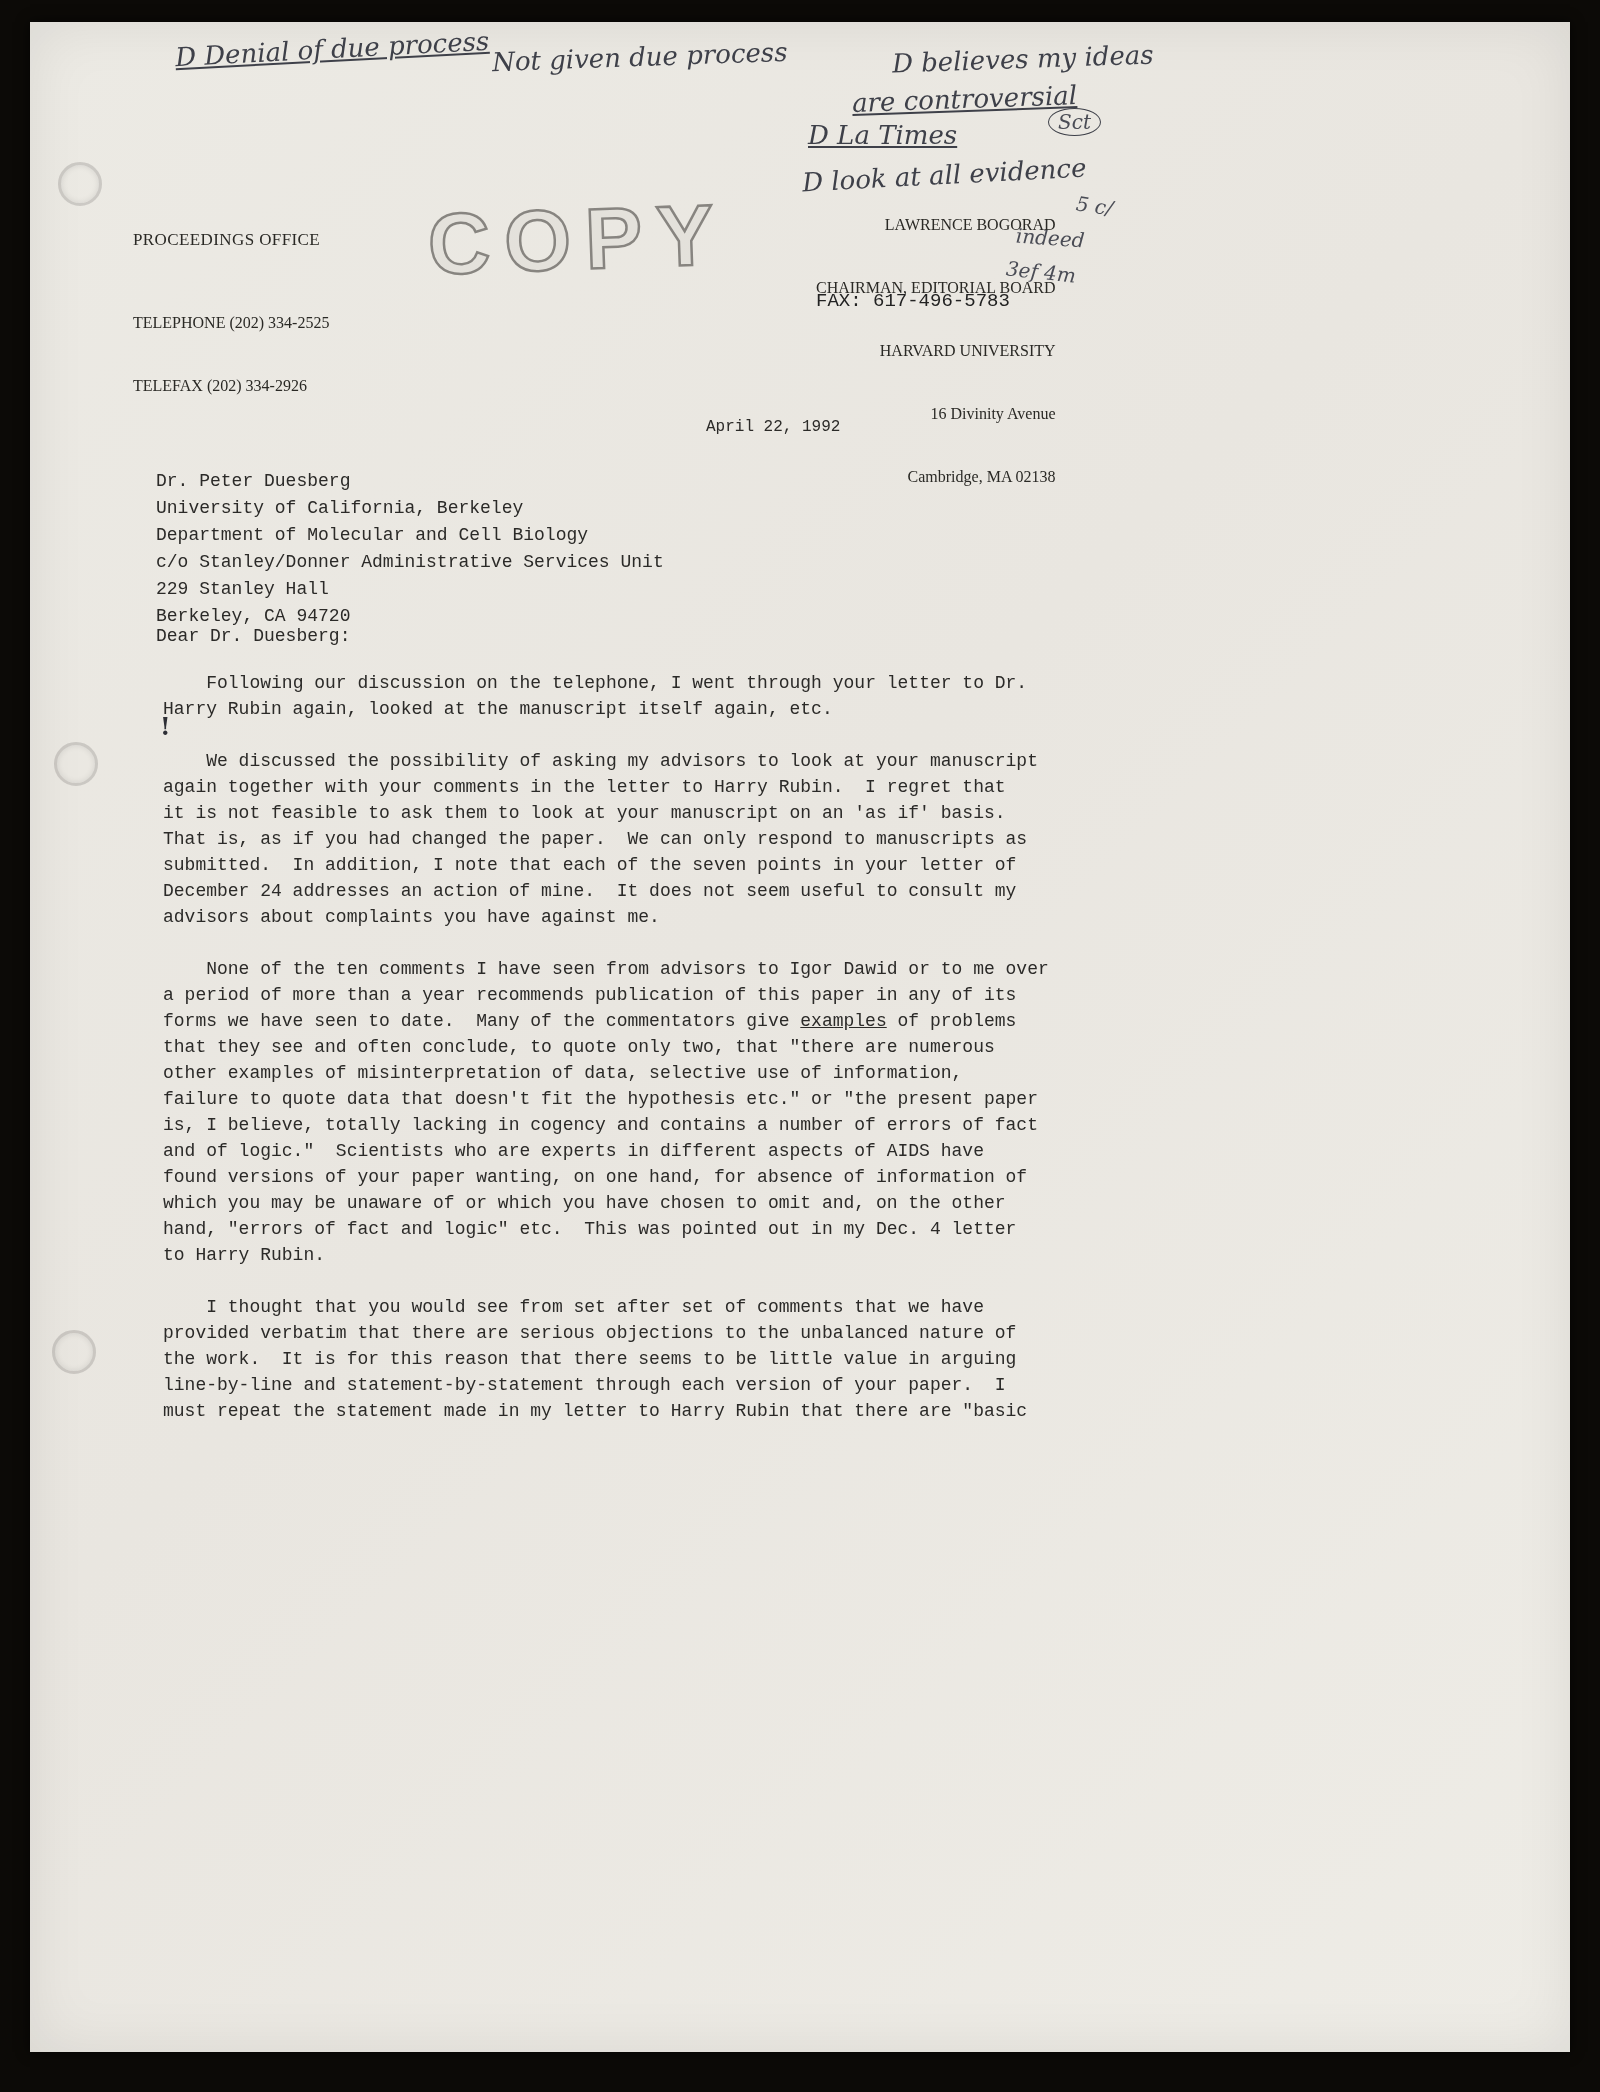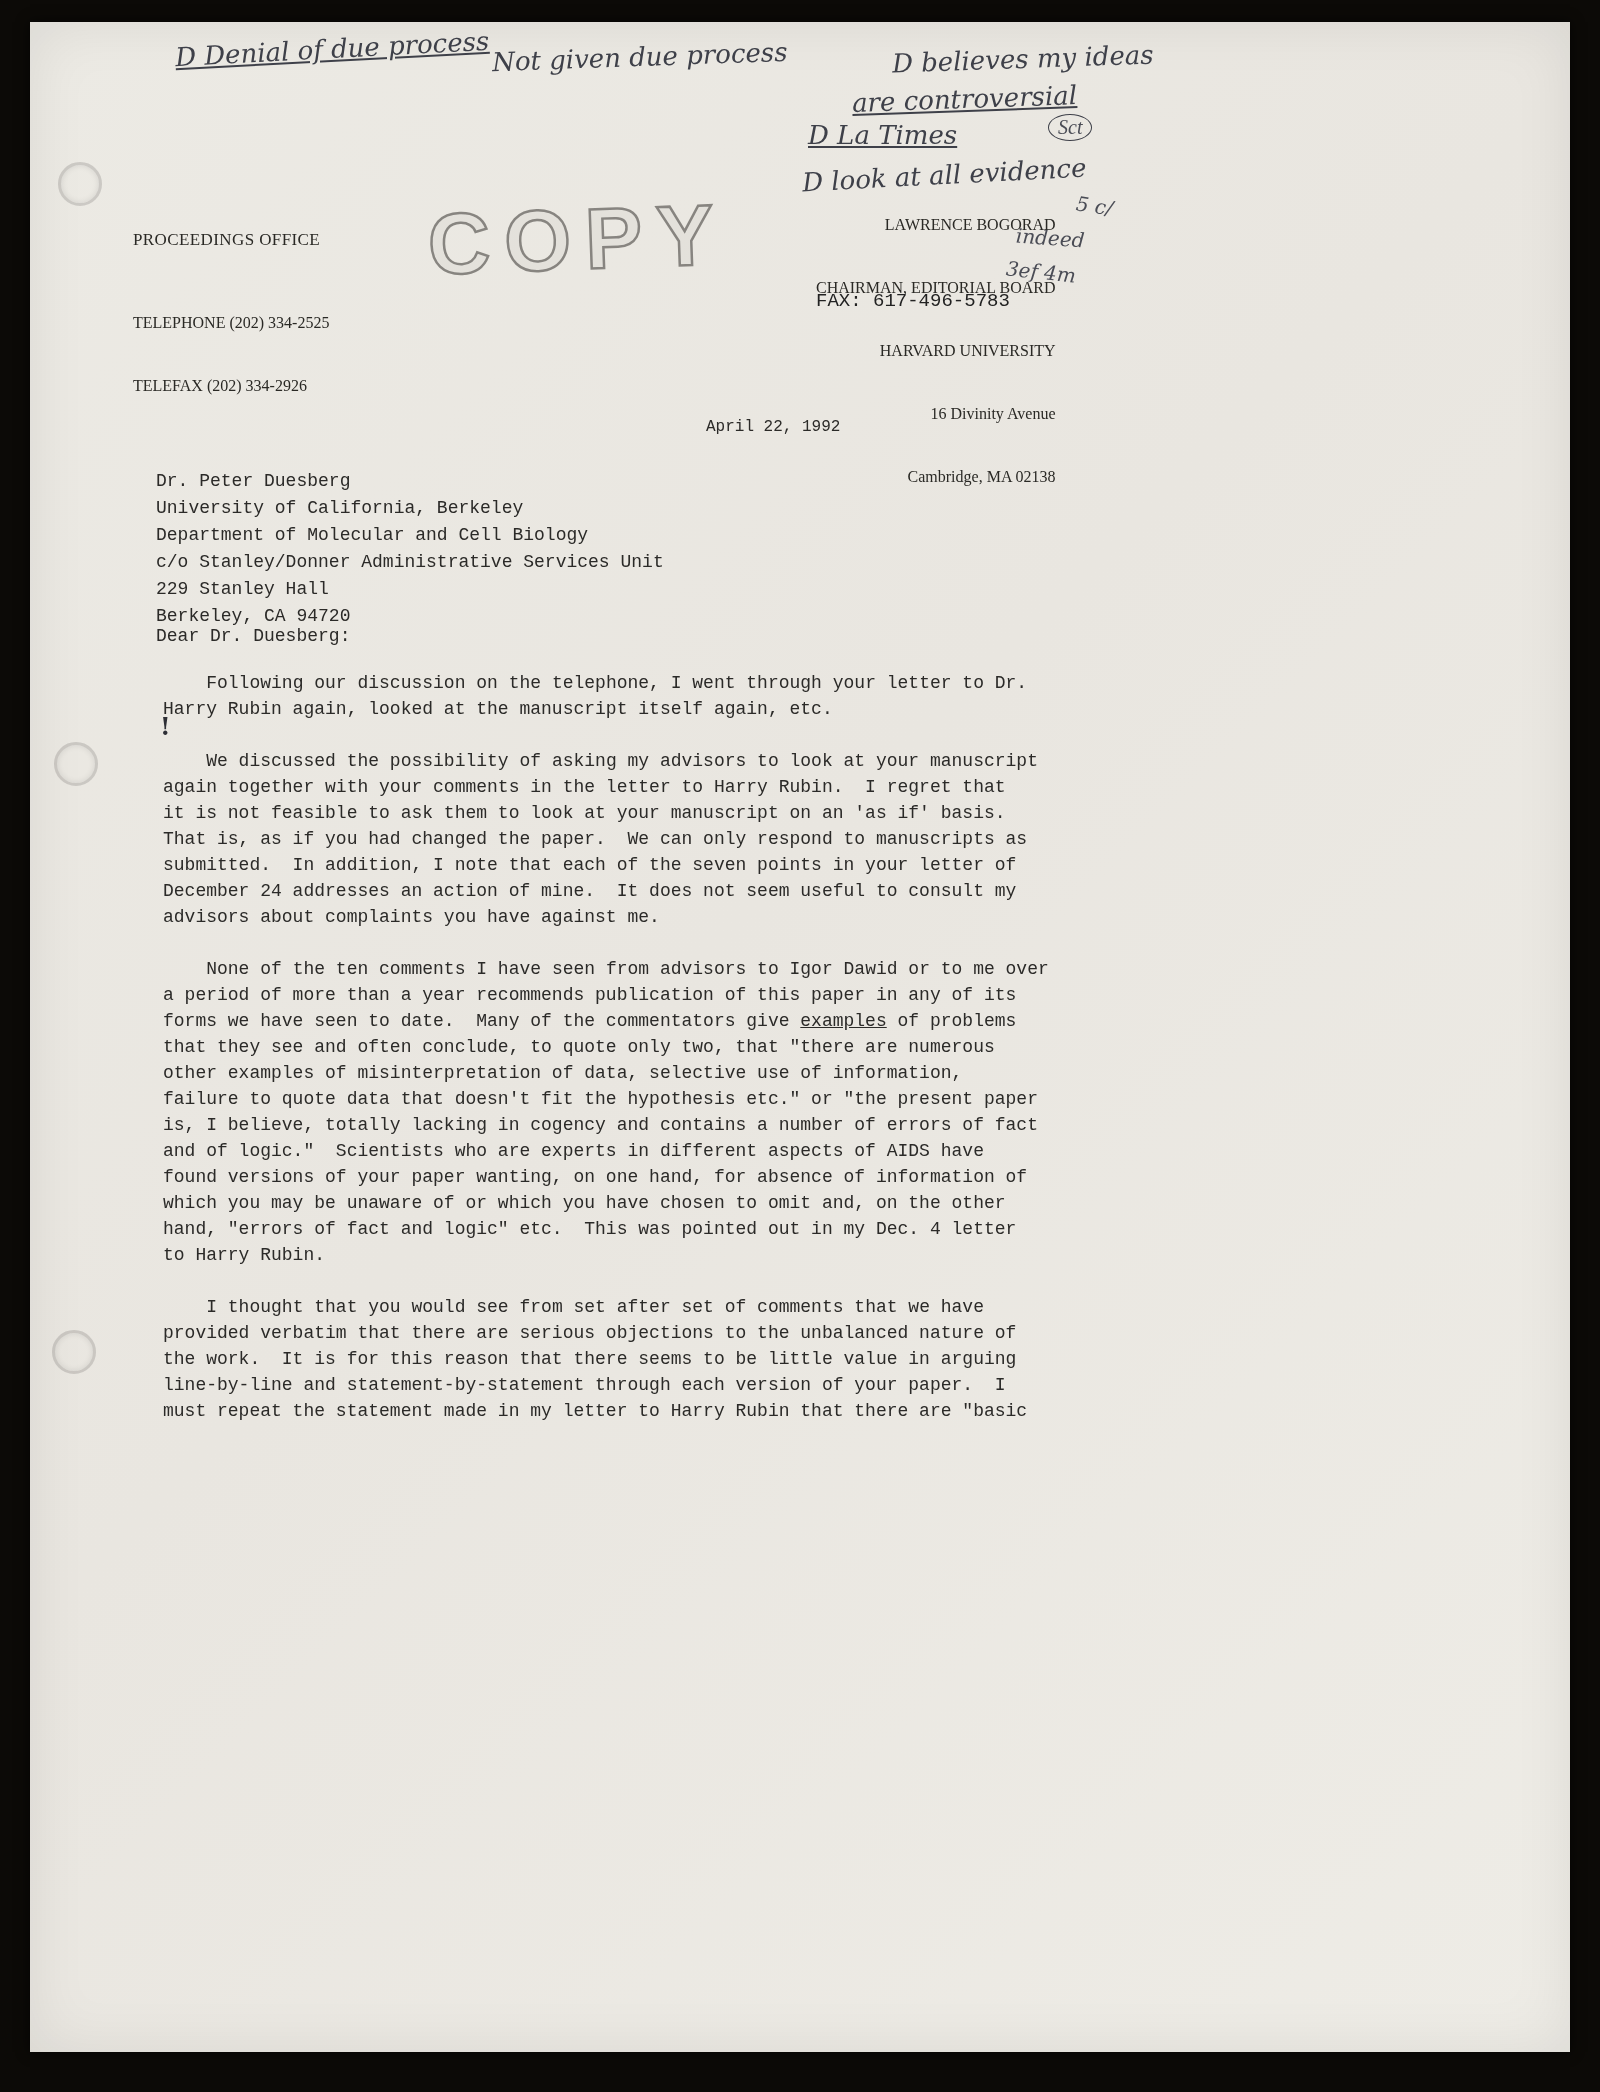--- a/index.html
+++ b/index.html
@@ -55,21 +55,21 @@
   <div class="paper">
 
     <div class="abs hole" style="left:28px;top:140px;"></div>
     <div class="abs hole" style="left:24px;top:720px;"></div>
     <div class="abs hole" style="left:22px;top:1308px;"></div>
 
     <div class="abs hw underl" style="left:145px;top:12px;transform:rotate(-3deg);">D Denial of due process</div>
     <div class="abs hw" style="left:462px;top:20px;transform:rotate(-2deg);">Not given due process</div>
     <div class="abs hw" style="left:862px;top:22px;transform:rotate(-2deg);">D believes my ideas</div>
     <div class="abs hw underl" style="left:822px;top:62px;transform:rotate(-2deg);">are controversial</div>
-    <div class="abs hw small" style="left:1018px;top:92px;font-family:Liberation Serif, serif;">
+    <div class="abs hw small" style="left:1018px;top:86px;">
       <span class="circled">Sct</span>
     </div>
     <div class="abs hw underl" style="left:778px;top:98px;">D La Times</div>
     <div class="abs hw" style="left:772px;top:138px;transform:rotate(-3deg);">D look at all evidence</div>
 
     <div class="abs hw small" style="left:1046px;top:172px;transform:rotate(8deg);">5 c/</div>
     <div class="abs hw small" style="left:986px;top:204px;transform:rotate(4deg);">indeed</div>
     <div class="abs hw small" style="left:976px;top:238px;transform:rotate(6deg);">3ef 4m</div>
 
 

